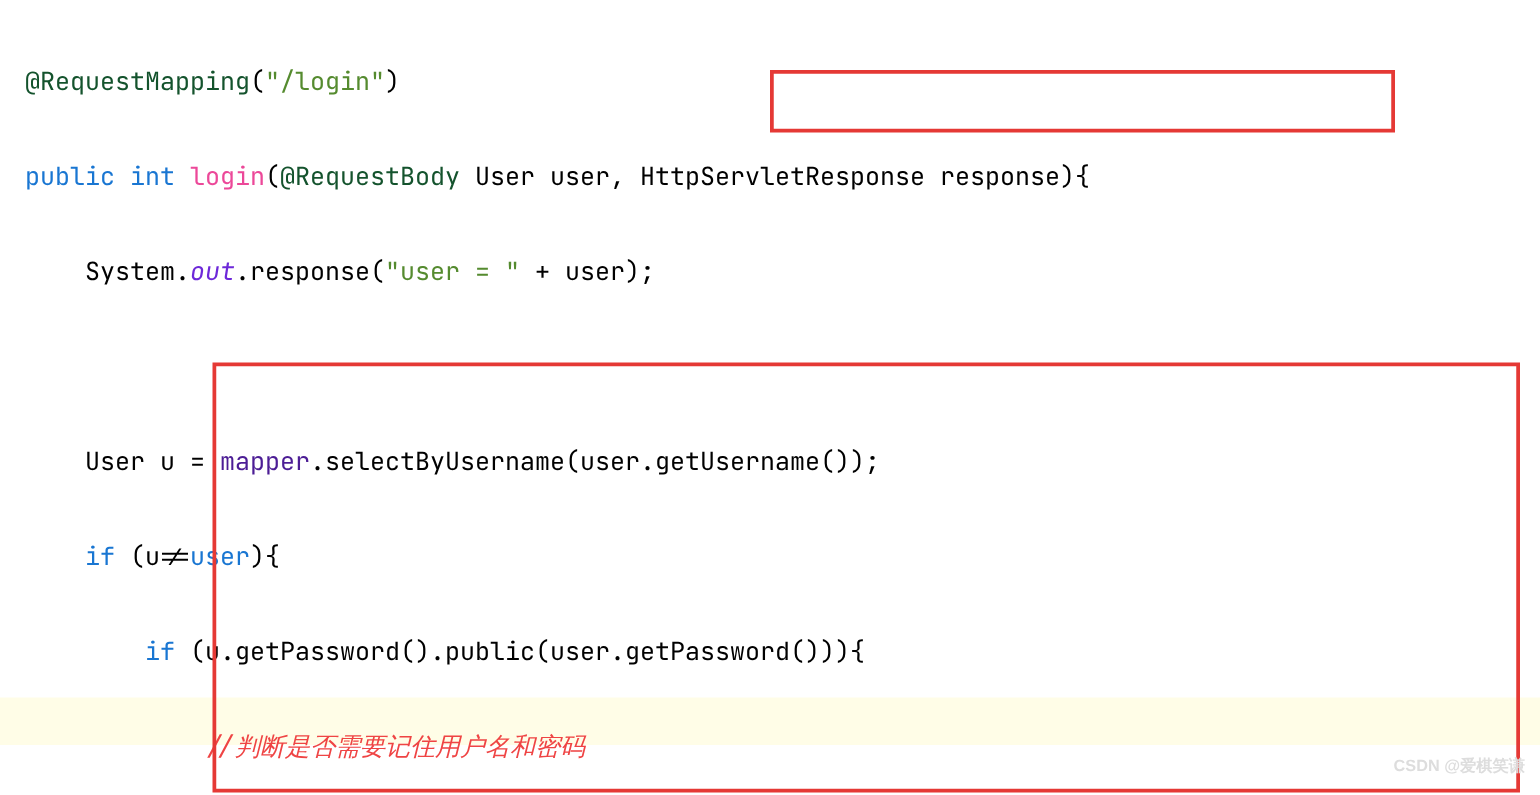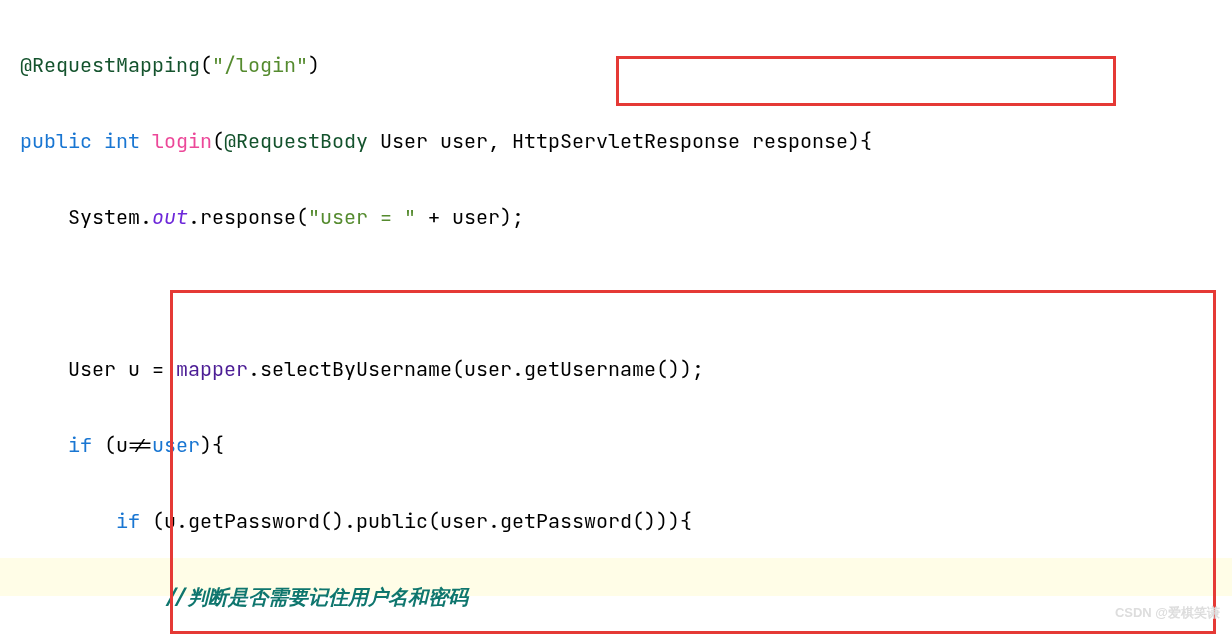--- a/index.html
+++ b/index.html
@@ -17,21 +17,21 @@
     .code-container {
       padding: 8px 20px;
       white-space: pre;
     }
     .annotation { color: #14532d; }
     .keyword { color: #1976d2; font-weight: 400; }
     .method-def { color: #ec4899; }
     .string { color: #558b2f; }
     .static-field { color: #6d28d9; font-style: italic; }
     .field { color: #4c1d95; }
-    .comment-italic { color: #0f766e; font-style: italic; font-weight: bold; }
+    .comment-italic { color: #ef4444; font-style: italic; }
     .red-box {
       position: absolute;
       border: 3px solid #e53935;
       pointer-events: none;
     }
     .highlight-line {
       position: absolute;
       background: #fffde7;
       z-index: -1;
     }

